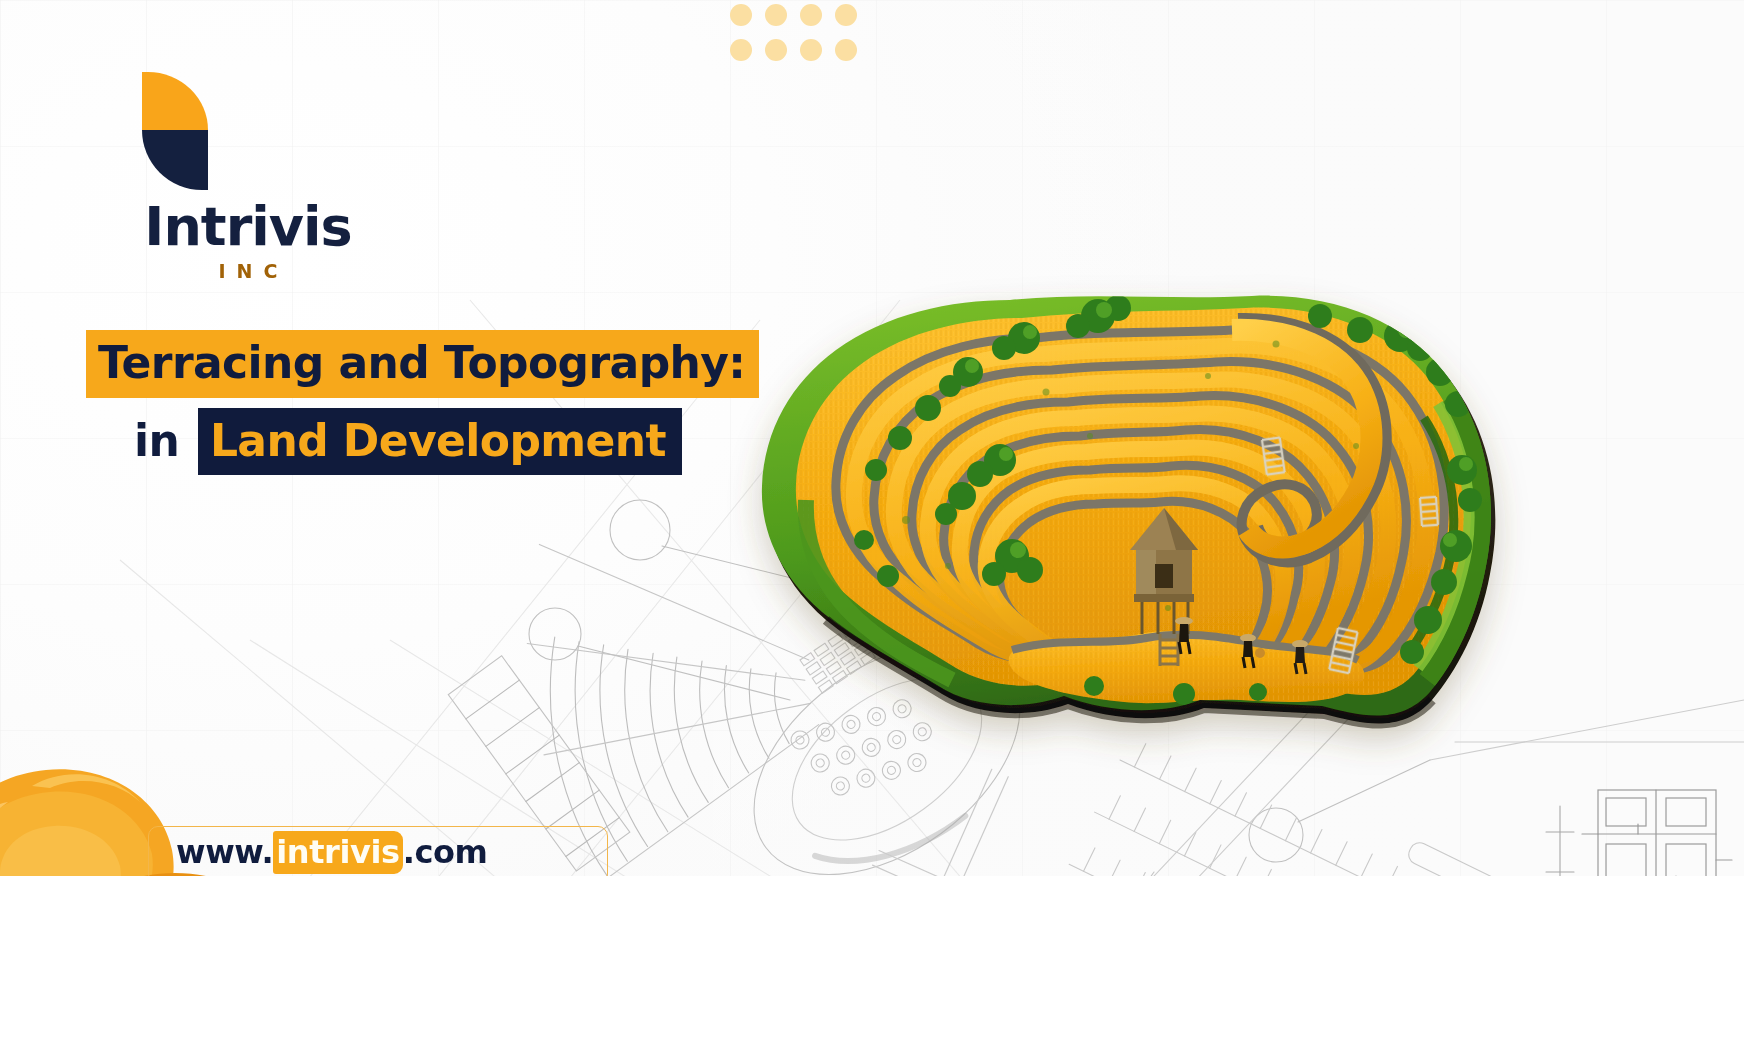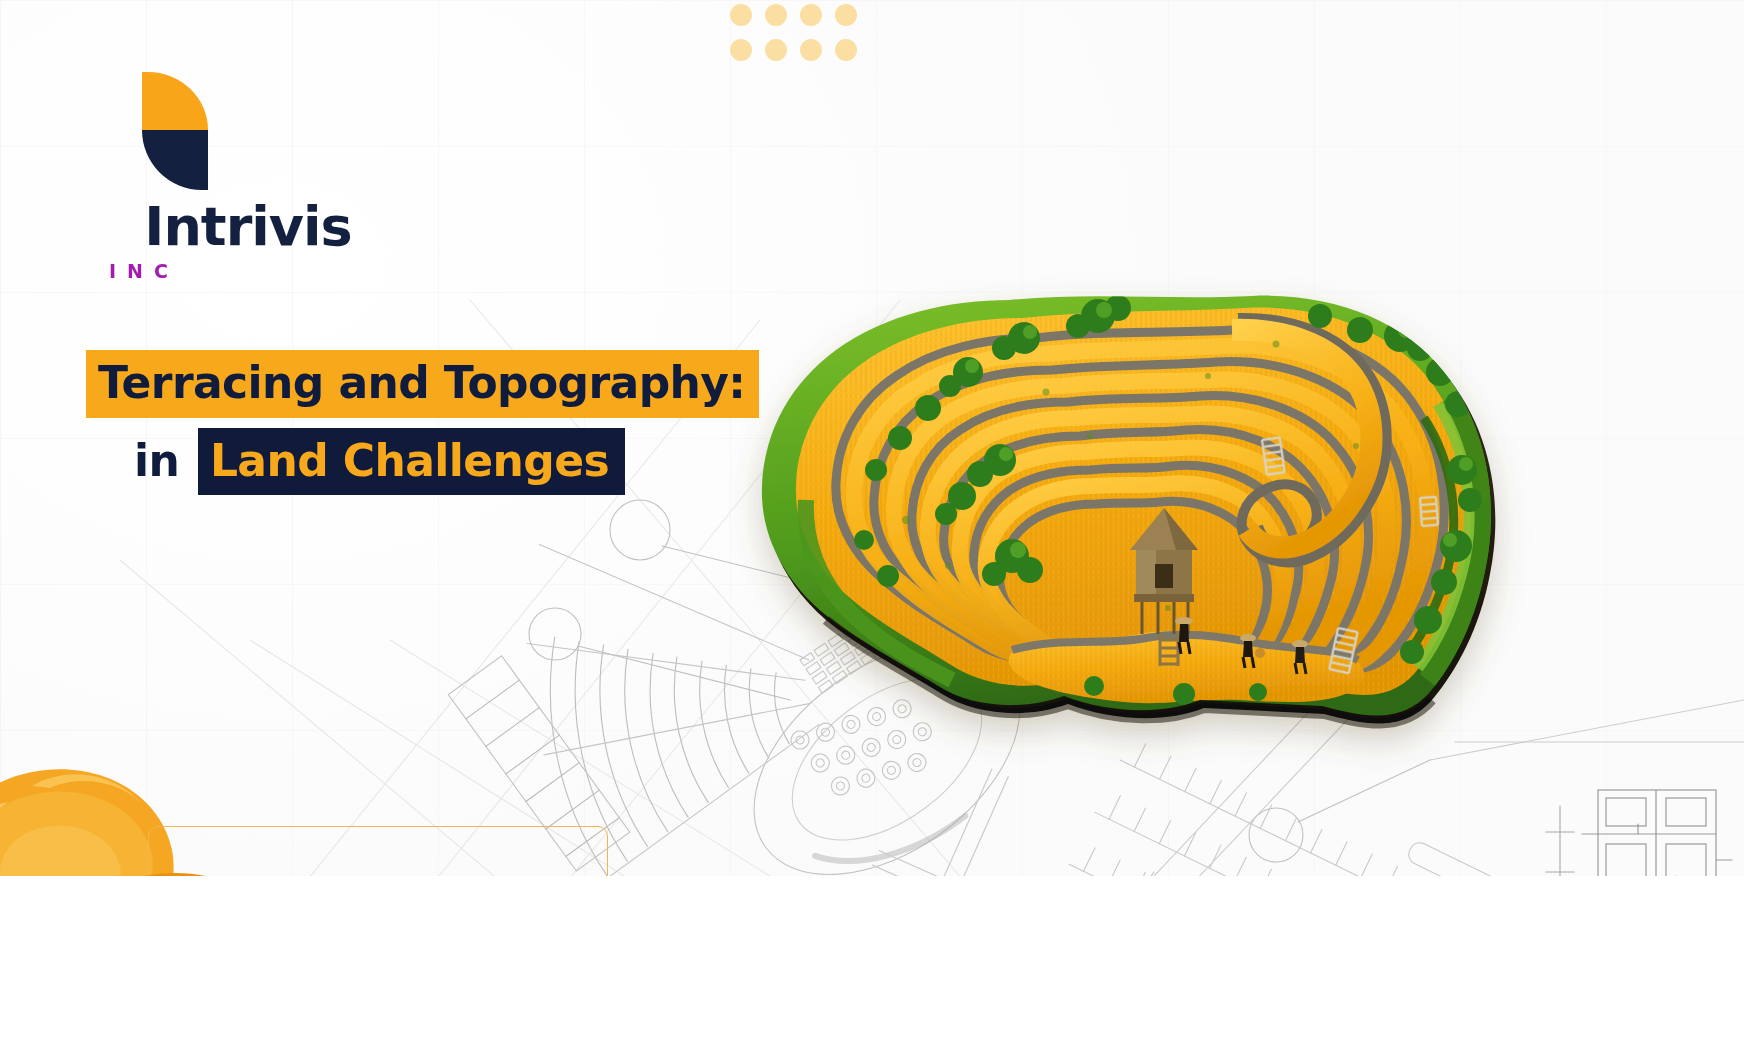--- a/index.html
+++ b/index.html
@@ -38,37 +38,37 @@
     background:#14203f;
     border-bottom-left-radius:60px 60px;
   }
   .logo-word{
     margin-top:10px;text-align:center;
     font-size:54px;font-weight:700;letter-spacing:-1px;
     color:#14203f;line-height:1;
     font-family:"DejaVu Sans","Liberation Sans",sans-serif;
   }
   .logo-sub{
-    margin-top:6px;
+    text-align:center;margin-top:6px;
     font-size:19px;font-weight:700;letter-spacing:11px;
-    color:#a21caf;padding-left:11px;
+    color:#a16207;padding-left:11px;
     font-family:"DejaVu Sans","Liberation Sans",sans-serif;
   }
 
   
   .headline{position:absolute;left:86px;top:330px;width:760px;}
   .hl-line{
     display:block;line-height:1.08;font-weight:700;
     font-family:"DejaVu Sans","Liberation Sans",sans-serif;
     letter-spacing:-0.6px;white-space:nowrap;
   }
   .hl1{margin-bottom:10px;}
   .hl1 .seg{
     display:inline-block;background:#f7a81b;color:#101c3e;
-    font-size:44px;padding:9px 14px 11px 12px;margin-top:20px;
+    font-size:44px;padding:9px 14px 11px 12px;
   }
   .hl2{font-size:44px;color:#101c3e;padding-left:8px;margin-bottom:6px;}
   .hl3{font-size:44px;color:#101c3e;padding-left:8px;}
   .hl3 .plain{color:#101c3e;margin-left:40px;}
   .hl3 .block{
     display:inline-block;background:#101b3c;color:#f7a81b;
     padding:9px 16px 11px 12px;margin-left:4px;
   }
 
   
@@ -638,19 +638,22 @@
     </div>
     <div class="logo-word">Intrivis</div>
     <div class="logo-sub">INC</div>
   </div>
 
   <div class="headline">
     <div class="hl-line hl1">
       <span class="seg">Terracing and Topography:</span>
     </div>
     <div class="hl-line hl3">
-      <span class="plain">in </span><span class="block">Land Challenges</span>
+      <span class="plain">in </span><span class="block">Land Development</span>
     </div>
   </div>
 
   <div class="url-frame"></div>
+  <div class="url-text">
+    <span>www.</span><span class="hi">intrivis</span><span>.com</span>
+  </div>
 
 </div>
 
 </body></html>

